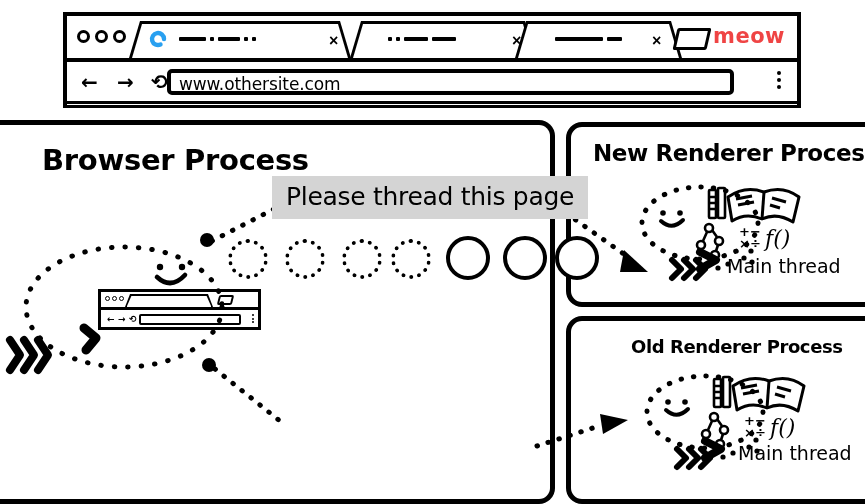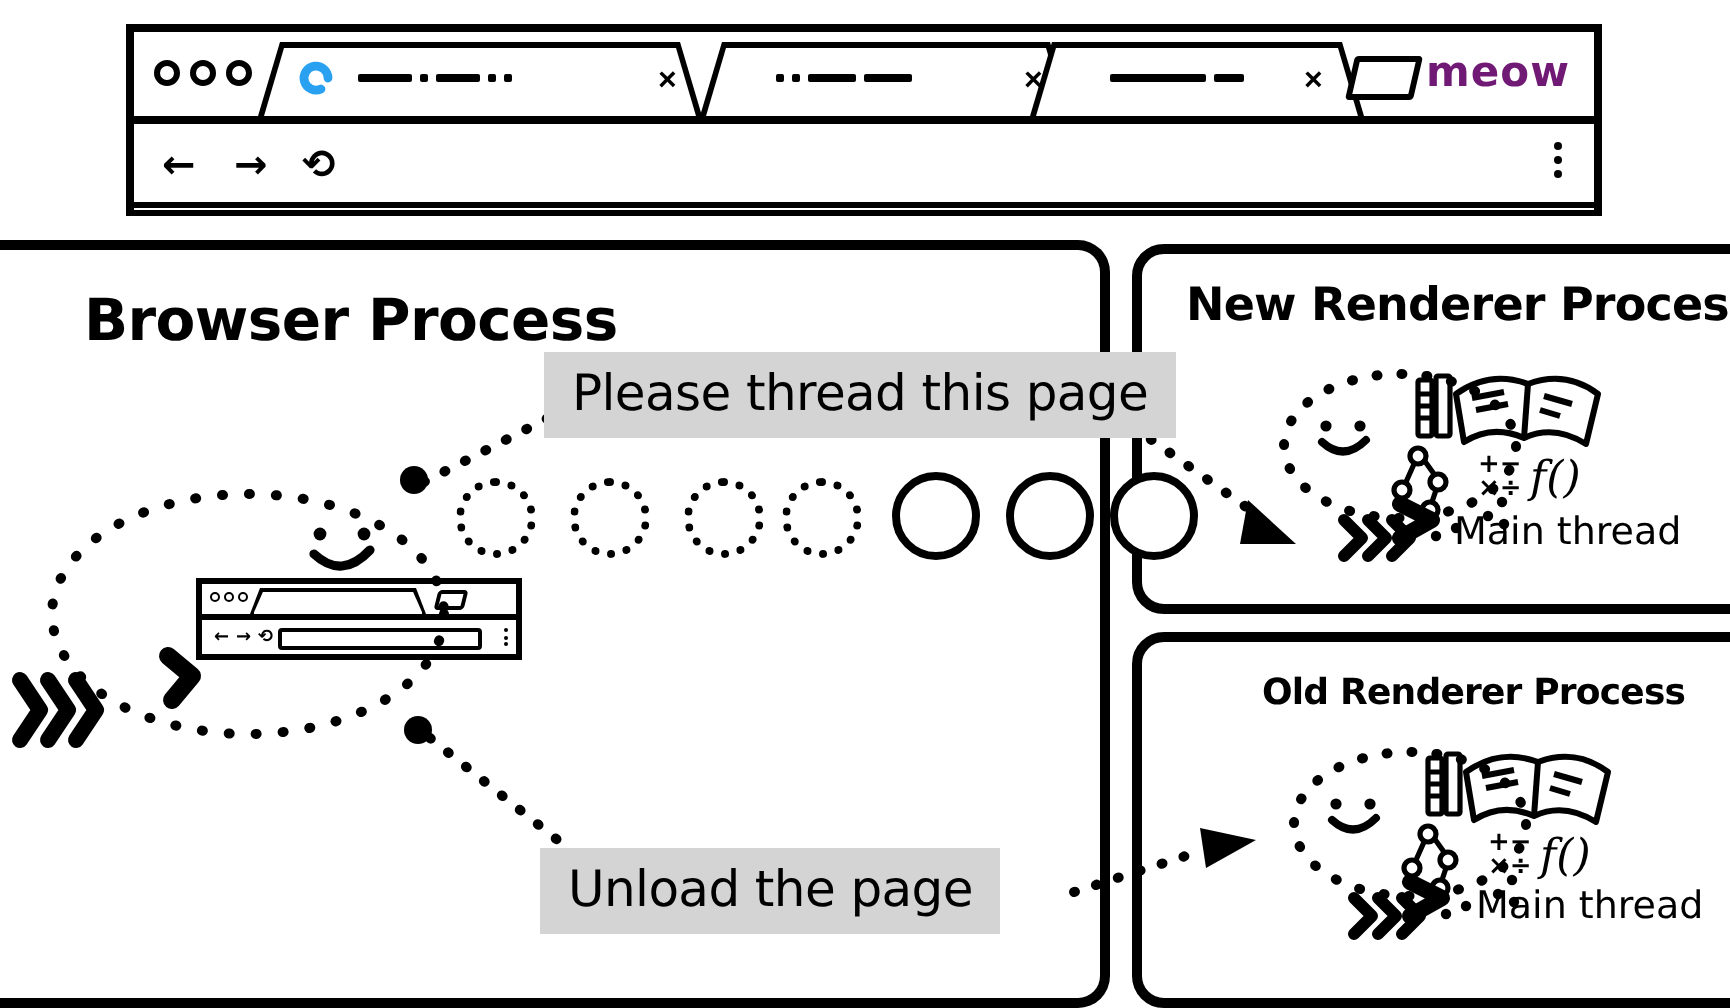--- a/index.html
+++ b/index.html
@@ -101,21 +101,21 @@
     border-radius: 2px;
     transform: skewX(-13deg);
     background: #fff;
   }
   #meow {
     position: absolute;
     right: 12px; top: 8px;
     font-size: 21px;
     font-weight: 700;
     letter-spacing: 0.5px;
-    color: #701a75;
+    color: #ef4444;
     font-family: "DejaVu Sans", sans-serif;
     margin-left: 19px;
   }
   #toolbar {
     position: absolute;
     left: 0; top: 46px;
     width: 100%;
     height: 42px;
     border-bottom: 3px solid #000;
     box-sizing: border-box;
@@ -367,20 +367,23 @@
       </div>
 
       <div id="newtab-btn"></div>
       <div id="meow">meow</div>
     </div>
 
     <div id="toolbar">
       <span class="nav-btn" style="left:14px;">←</span>
       <span class="nav-btn" style="left:50px;">→</span>
       <span class="nav-btn" style="left:84px; transform:scaleX(-1);">⟳</span>
+      <div id="urlbar">
+        <span id="url-text">www.othersite.com</span>
+      </div>
       <div id="kebab">
         <span class="kdot"></span>
           <span class="kdot"></span>
           <span class="kdot"></span>
       </div>
     </div>
   </div>
 
   <div class="panel" id="browser-process">
     <div class="panel-title">Browser Process</div>
@@ -560,18 +563,17 @@
     <g fill="#000">
       <circle cx="756" cy="440" r="2.6"></circle>
       <circle cx="749" cy="447" r="2.6"></circle>
       <circle cx="757" cy="451" r="2.6"></circle>
       <circle cx="733" cy="453" r="2.6"></circle>
       <circle cx="723" cy="457" r="2.6"></circle>
     </g>
   </svg>
 
   <div class="callout" id="callout-render">Please thread this page</div>
-  <div class="callout" id="callout-unload">Unload the page</div>
 
   <div class="thread-label" id="main-thread-label-new">Main thread</div>
   <div class="thread-label" id="main-thread-label-old">Main thread</div>
 
 </div>
 
 </body></html>

